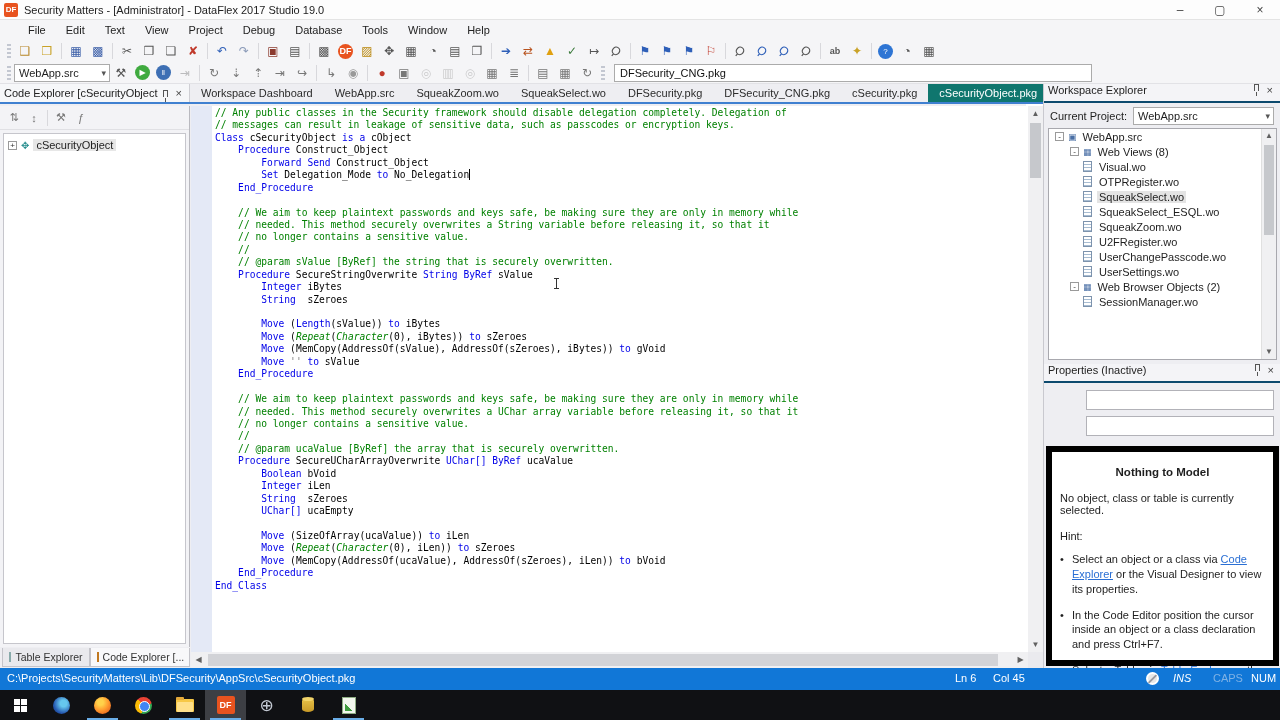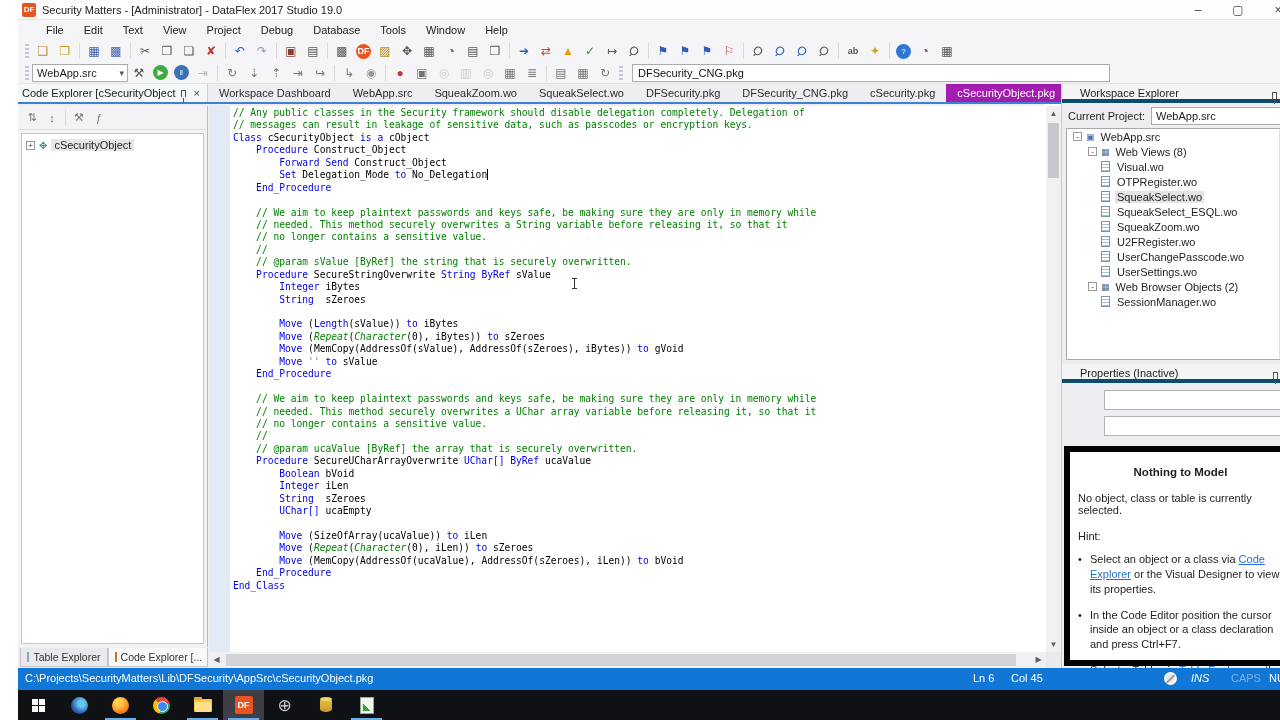--- a/index.html
+++ b/index.html
@@ -1,18 +1,18 @@
 <!DOCTYPE html>
 <html><head>
 <meta charset="utf-8">
 <style>
   * { margin:0; padding:0; box-sizing:border-box; }
   html,body { width:1280px; height:720px; overflow:hidden; }
   body { font-family:"Liberation Sans","DejaVu Sans",sans-serif; font-size:11px; color:#1e1e1e; }
-  #screen { position:relative; width:1026px; height:720px; background:#eeeef2;margin-left:18px; }
+  #screen { position:relative; width:1026px; height:720px; background:#eeeef2; }
 
   
   #titlebar { position:absolute; left:0; top:0; width:1280px; height:20px; background:#fdfdfd; display:flex; align-items:center; border-bottom:1px solid #e4e4e4;}
   .df-badge { width:14px; height:14px; background:#e8531f; color:#fff; font-weight:bold; font-size:8px; display:flex; align-items:center; justify-content:center; border-radius:2px; margin:0 6px 0 4px; }
   #win-title { font-size:11px; color:#222; }
   #win-controls { margin-left:auto; display:flex; height:100%; }
   .winbtn { width:40px; height:100%; display:flex; align-items:center; justify-content:center; font-size:12px; color:#444; cursor:default; }
 
   
   #menubar { position:absolute; left:0; top:20px; width:1280px; height:20px; background:#f5f5f7; display:flex; align-items:center; padding-left:18px; }
@@ -35,21 +35,21 @@
 
   
   #tabrow { position:absolute; left:0; top:84px; width:1043px; height:20px; background:#eeeef2; display:flex; border-bottom:2px solid #3f80d0; }
   #lefttab { width:190px; background:#f6f7f9; border-right:1px solid #cfcfd4; display:flex; align-items:center; padding:0 4px; }
   #lefttab .lt-title { flex:1; overflow:hidden; white-space:nowrap; font-size:11px; color:#222; }
   .pin { width:5px; height:7px; border:1px solid #555; border-bottom:none; position:relative; margin:0 5px; }
   .pin::after { content:""; position:absolute; left:1px; top:7px; width:1px; height:4px; background:#555; }
   .xglyph { color:#444; font-size:11px; padding:0 3px; }
   #doctabs { display:flex; flex:1; }
   .dtab { display:flex; align-items:center; padding:0 11px; font-size:11px; color:#2b2b2b; white-space:nowrap; }
-  .dtab.active { background:#a21caf; color:#fff;text-align:right; }
+  .dtab.active { background:#0f766e; color:#fff;text-align:right; }
   .dtab .tabx { margin-left:8px; font-size:10px; color:#fff; }
   #tabnav { display:flex; align-items:center; padding-right:4px; }
   #tabnav span { color:#555; font-size:9px; padding:0 3px; }
 
   
   #leftpanel { position:absolute; left:0; top:106px; width:190px; height:541px; background:#f3f3f6; border-right:1px solid #b9b9bf; }
   #lp-toolbar { height:24px; display:flex; align-items:center; padding-left:4px; border-bottom:1px solid #e0e0e4; }
   #lp-toolbar .tbicon { width:18px; font-size:11px; }
   #lp-tree { position:absolute; left:3px; top:27px; right:3px; bottom:3px; background:#fff; border:1px solid #c6c6cc; padding:3px 2px; }
   .lp-row { display:flex; align-items:center; height:16px; }
@@ -78,21 +78,21 @@
   #hscroll .arr { position:absolute; top:0; width:15px; height:16px; color:#606060; font-size:8px; text-align:center; line-height:16px; }
   #hscroll .arr.l { left:0; } #hscroll .arr.r { right:0; }
   #hscroll .thumb { position:absolute; left:17px; top:2px; width:790px; height:12px; background:#d2d3d7; }
   #scroll-corner { position:absolute; left:1028px; top:652px; width:15px; height:16px; background:#eaeaee; }
   #ibeam { position:absolute; left:365px; top:172px; width:1px; height:11px; background:#333; }
   #ibeam::before, #ibeam::after { content:""; position:absolute; left:-2px; width:5px; height:1px; background:#333; }
   #ibeam::before { top:0; } #ibeam::after { bottom:0; }
 
   
   #rightpanel { position:absolute; left:1043px; top:84px; width:237px; height:584px; background:#eeeef2; border-left:1px solid #c9c9cf; }
-  .panel-header { height:19px; display:flex; align-items:flex-end; padding:0 4px 0 18px; font-size:11px; color:#222; background:#f4f4f7; border-bottom:4px solid #0c4a6e; }
+  .panel-header { height:19px; display:flex; align-items:flex-start; padding:0 4px 0 4px; font-size:11px; color:#222; background:#f4f4f7; border-bottom:2px solid #0c4a6e; }
   .panel-header .ph-title { flex:1; }
   #we-project { display:flex; align-items:center; padding:4px 6px; }
   #we-project .combo { flex:1; margin-left:6px; }
   #we-tree { position:absolute; left:4px; top:44px; width:229px; height:232px; background:#fff; border:1px solid #a8a8ae; overflow:hidden; }
   .tw-row { display:flex; align-items:center; height:15px; font-size:11px; white-space:nowrap; }
   .tw-label { padding:0 2px; }
   .tw-label.sel { background:#e4e4e4; }
   .tw-ic { font-size:9px; margin-right:4px; color:#4a6fa5; flex:none; }
   .pg { width:9px; height:11px; flex:none; margin-right:5px; border:1px solid #7d93ad; background-color:#fff; background-image:repeating-linear-gradient(to bottom, transparent 0 2px, #a8bdd2 2px 3px); }
   #we-scroll { position:absolute; right:0; top:0; width:15px; height:230px; background:#f0f0f2; border-left:1px solid #e0e0e0; }

